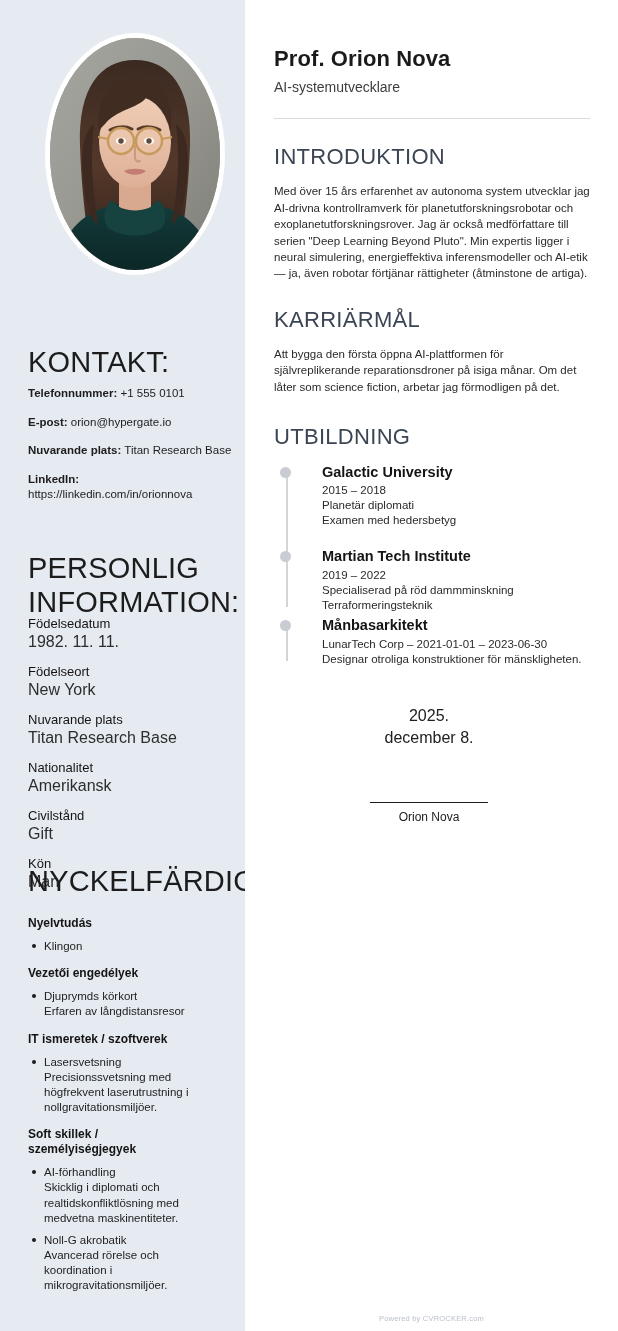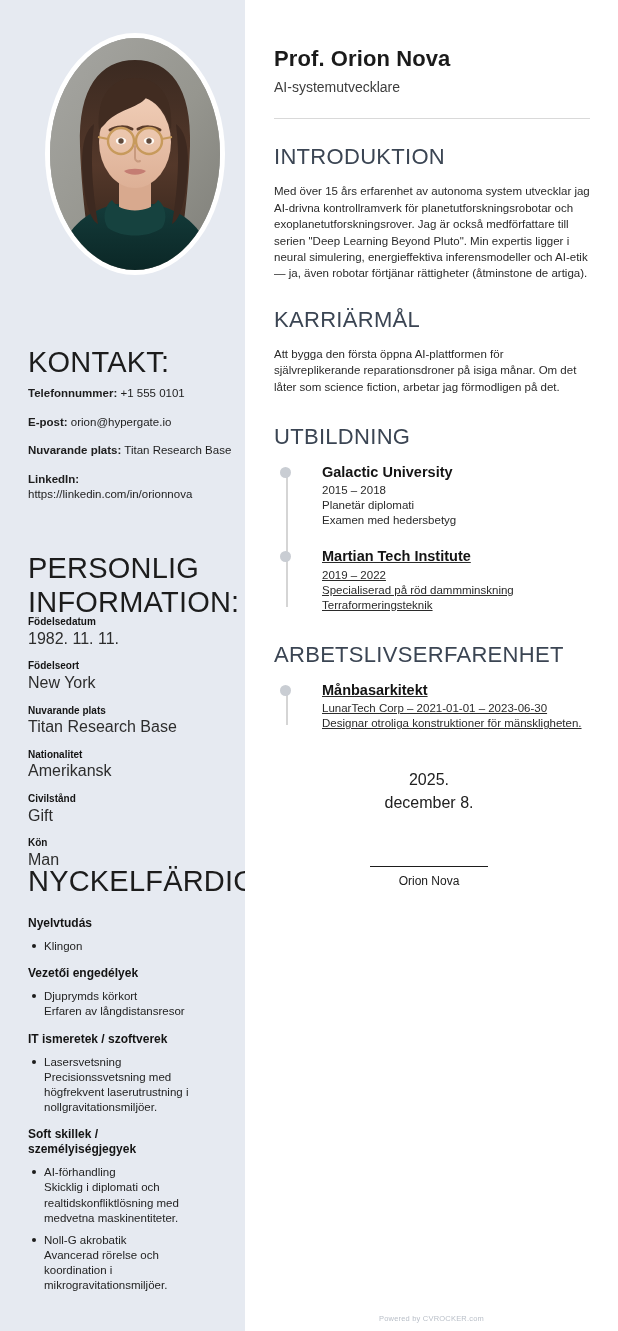--- a/index.html
+++ b/index.html
@@ -68,22 +68,22 @@
     font-size: 11.5px;
     line-height: 1.35;
     color: #1d1d1d;
     margin-bottom: 13px;
   }
   .kv b { font-weight: 700; }
 
   .pi-list { position:absolute; left:28px; top:578px; width:204px; }
   .pi { margin-bottom: 11px; }
   .pi-label {
-    font-size: 10px;
-    font-weight: 700;
+    font-size: 13px;
+    font-weight: 400;
     color: #141414;
     line-height: 1.25;
   }
   .pi-value {
     font-size: 16px;
     font-weight: 400;
     color: #2d2d2d;
     line-height: 1.3;
   }
 
@@ -162,21 +162,21 @@
   
   .timeline { position: relative; padding-left: 48px; margin-top: 4px; }
   .timeline::before {
     content: "";
     position: absolute;
     left: 12px; top: 7px; bottom: 6px;
     width: 2px;
     background: #d5d5d5;
   }
   .tl-entry { position: relative; margin-bottom: 20px; }
-  .tl-entry:last-child { margin-bottom: 0; text-decoration: underline; }
+  .tl-entry:last-child { margin-bottom: 0; }
   .tl-dot {
     position: absolute;
     left: -42px; top: 3px;
     width: 11px; height: 11px;
     border-radius: 50%;
     background: #c9cdd3;
   }
   .tl-title {
     font-size: 14.5px;
     font-weight: 700;
@@ -423,21 +423,20 @@
         </div>
         <div class="tl-entry">
           <span class="tl-dot"></span>
           <div class="tl-title">Martian Tech Institute</div>
           <div class="tl-line">2019 – 2022</div>
           <div class="tl-line">Specialiserad på röd dammminskning</div>
           <div class="tl-line">Terraformeringsteknik</div>
         </div>
       </div>
 
-      <h2 class="sec-h tight">ARBETSLIVSERFARENHET</h2>
       <div class="timeline">
         <div class="tl-entry">
           <span class="tl-dot"></span>
           <div class="tl-title">Månbasarkitekt</div>
           <div class="tl-line">LunarTech Corp – 2021-01-01 – 2023-06-30</div>
           <div class="tl-line">Designar otroliga konstruktioner för mänskligheten.</div>
         </div>
       </div>
 
       <div class="sign-block">

